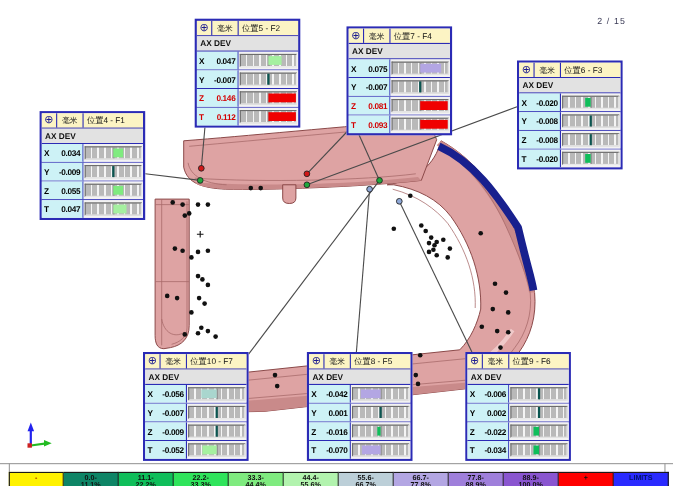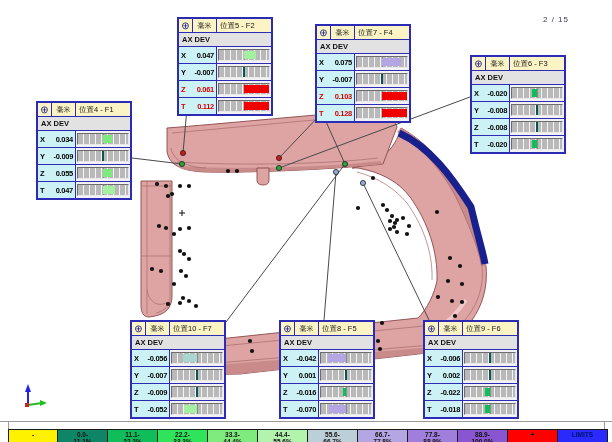--- a/index.html
+++ b/index.html
@@ -262,21 +262,21 @@
           <div class="co-barcell">
             <div class="track">
               <div class="mid"></div>
               <div class="tickmark" style="left: calc(50% - 1px);"></div>
             </div>
           </div>
         </div>
         <div class="co-row red-text">
           <div class="co-label">
             <span class="ax">Z</span>
-            <span class="val">0.061</span>
+            <span class="val">0.146</span>
           </div>
           <div class="co-barcell">
             <div class="track">
               <div class="mid"></div>
               <div class="bar" style="width: 50%; left: 50%; background: rgb(240, 0, 0);"></div>
             </div>
           </div>
         </div>
         <div class="co-row red-text">
           <div class="co-label">
@@ -318,33 +318,33 @@
           <div class="co-barcell">
             <div class="track">
               <div class="mid"></div>
               <div class="tickmark" style="left: calc(50% - 1px);"></div>
             </div>
           </div>
         </div>
         <div class="co-row red-text">
           <div class="co-label">
             <span class="ax">Z</span>
-            <span class="val">0.103</span>
+            <span class="val">0.081</span>
           </div>
           <div class="co-barcell">
             <div class="track">
               <div class="mid"></div>
               <div class="bar" style="width: 50%; left: 50%; background: rgb(240, 0, 0);"></div>
             </div>
           </div>
         </div>
         <div class="co-row red-text">
           <div class="co-label">
             <span class="ax">T</span>
-            <span class="val">0.128</span>
+            <span class="val">0.093</span>
           </div>
           <div class="co-barcell">
             <div class="track">
               <div class="mid"></div>
               <div class="bar" style="width: 50%; left: 50%; background: rgb(240, 0, 0);"></div>
             </div>
           </div>
         </div>
       </div>
       <div class="callout" style="left: 470px; top: 55px;">
@@ -554,21 +554,21 @@
           <div class="co-barcell">
             <div class="track">
               <div class="mid"></div>
               <div class="bar" style="width: 11%; left: 39%; background: rgb(15, 190, 90);"></div>
             </div>
           </div>
         </div>
         <div class="co-row">
           <div class="co-label">
             <span class="ax">T</span>
-            <span class="val">-0.018</span>
+            <span class="val">-0.034</span>
           </div>
           <div class="co-barcell">
             <div class="track">
               <div class="mid"></div>
               <div class="bar" style="width: 10.5%; left: 39.5%; background: rgb(15, 190, 90);"></div>
             </div>
           </div>
         </div>
       </div>
     </div>

